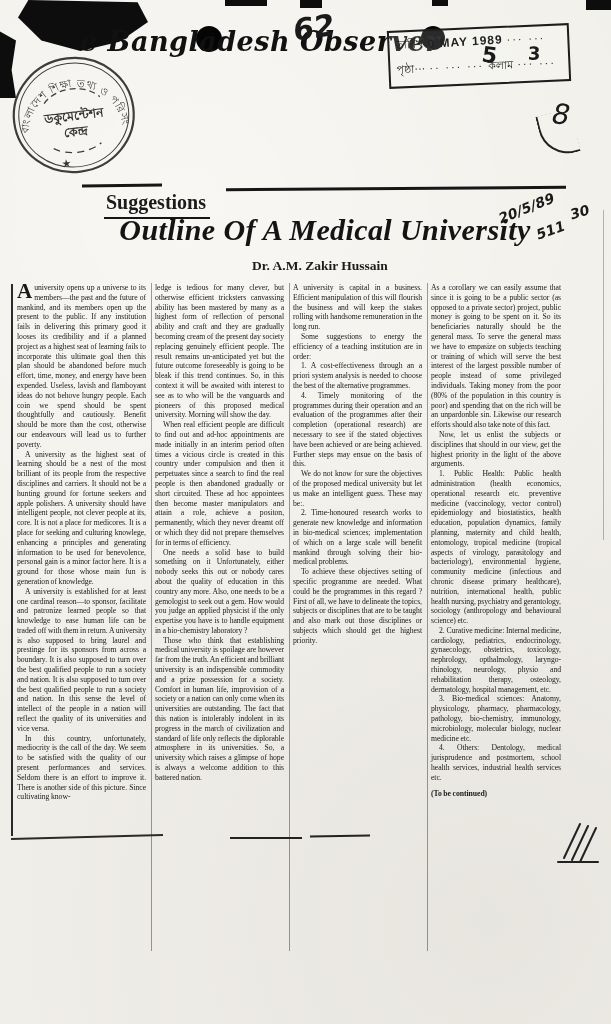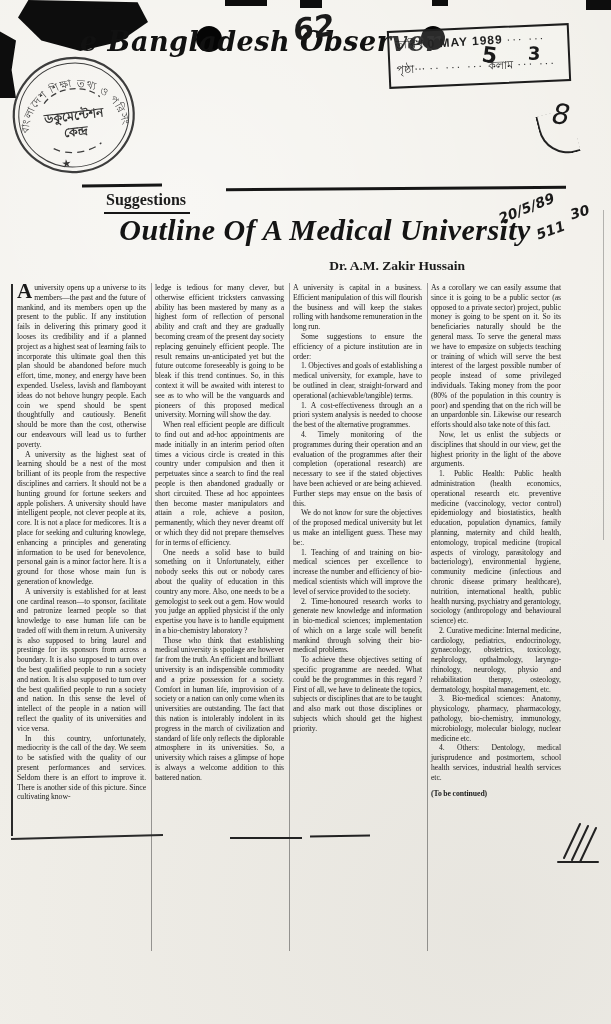--- a/index.html
+++ b/index.html
@@ -33,25 +33,25 @@
   .stamp-box .row{display:flex;align-items:baseline;gap:4px;white-space:nowrap;}
   .date-stamp{font-family:"Liberation Sans",sans-serif;font-weight:bold;font-size:12px;
               letter-spacing:1px;transform:rotate(-1deg);color:#222;}
   .hw-5{position:absolute;left:92px;top:14px;font-size:22px;transform:rotate(10deg);font-weight:bold;}
   .hw-3{position:absolute;left:138px;top:16px;font-size:18px;transform:rotate(4deg);font-weight:bold;}
   .dots{letter-spacing:2px;color:#333;}
   
   .round-stamp{position:absolute;left:10px;top:54px;transform:rotate(-7deg);opacity:.92;}
   
   .rule{position:absolute;background:#161616;}
-  .kicker{position:absolute;left:104px;top:191px;font-size:16px;font-weight:bold;
+  .kicker{position:absolute;left:104px;top:191px;font-size:20px;font-weight:bold;
           border-bottom:2.5px solid #161616;padding:0 4px 3px 2px;}
   .headline{position:absolute;left:86px;top:213px;width:478px;font-size:30px;font-weight:bold;
             white-space:nowrap;letter-spacing:.4px;color:#141414;text-align:center;font-style:italic;}
-  .byline{position:absolute;left:175px;top:258px;width:290px;text-align:right;
+  .byline{position:absolute;left:175px;top:258px;width:290px;text-align:center;
           font-size:13.5px;font-weight:bold;}
   .hw-note{position:absolute;font-size:14px;font-weight:bold;}
   .hw-date{left:497px;top:200px;transform:rotate(-22deg) skewX(-12deg);}
   .hw-ref{left:536px;top:222px;transform:rotate(-20deg) skewX(-12deg);}
   .hw-ref2{left:570px;top:204px;transform:rotate(-16deg) skewX(-10deg);}
   
   .columns{position:absolute;left:14px;top:283px;width:584px;display:flex;}
   .col{width:138px;height:668px;overflow:hidden;padding:0 5px 0 3px;box-sizing:border-box;}
   .col-rule{border-right:1px solid rgba(40,40,40,.45);}
   .col p{margin:0;font-size:7.7px;line-height:9.8px;text-align:justify;text-indent:8px;
@@ -139,26 +139,24 @@
       <p>In this country, unfortunately, mediocrity is the call of the day. We seem to be satisfied with the quality of our present performances and services. Seldom there is an effort to improve it. There is another side of this picture. Since cultivating know-</p>
     </div>
     <div class="col col-rule">
       <p class="first">ledge is tedious for many clever, but otherwise efficient tricksters canvassing ability has been mastered by many as a highest form of reflection of personal ability and craft and they are gradually becoming cream of the present day society replacing genuinely efficient people. The result remains un-anticipated yet but the future outcome foreseeably is going to be bleak if this trend continues. So, in this context it will be awaited with interest to see as to who will be the vanguards and pioneers of this proposed medical university. Morning will show the day.</p>
       <p>When real efficient people are difficult to find out and ad-hoc appointments are made initially in an interim period often times a vicious circle is created in this country under compulsion and then it perpetuates since a search to find the real people is then abandoned gradually or short circuited. These ad hoc appointees then become master manipulators and attain a role, achieve a positon, permanently, which they never dreamt off or which they did not prepare themselves for in terms of efficiency.</p>
       <p>One needs a solid base to build something on it Unfortunately, either nobody seeks this out or nobody cares about the quality of education in this country any more. Also, one needs to be a gemologist to seek out a gem. How would you judge an applied physicist if the only expertise you have is to handle equipment in a bio-chemistry laboratory ?</p>
       <p>Those who think that establishing medical university is spoilage are however far from the truth. An efficient and brilliant university is an indispensible commodity and a prize possession for a society. Comfort in human life, improvision of a society or a nation can only come when its universities are outstanding. The fact that this nation is intolerably indolent in its progress in the march of civilization and standard of life only reflects the diplorable atmosphere in its universities. So, a university which raises a glimpse of hope is always a welcome addition to this battered nation.</p>
     </div>
     <div class="col col-rule">
       <p class="first">A university is capital in a business. Efficient manipulation of this will flourish the business and will keep the stakes rolling with handsome remuneration in the long run.</p>
-      <p>Some suggestions to ensure the efficiency of a picture institution are in order:</p>
-      <p>1. Objectives and goals of establishing a medical university, for example, have to be outlined in clear, straight-forward and operational (achievable/tangible) terms.</p>
+      <p>Some suggestions to energy the efficiency of a teaching institution are in order:</p>
       <p>1. A cost-effectiveness through an a priori system analysis is needed to choose the best of the alternative programmes.</p>
       <p>4. Timely monitoring of the programmes during their operation and an evaluation of the programmes after their completion (operational research) are necessary to see if the stated objectives have been achieved or are being achieved. Further steps may ensue on the basis of this.</p>
       <p>We do not know for sure the objectives of the proposed medical university but let us make an intelligent guess. These may be:.</p>
-      <p>1. Teaching of and training on bio-medical sciences per excellence to increase the number and efficiency of bio-medical scientists which will improve the level of service provided to the society.</p>
       <p>2. Time-honoured research works to generate new knowledge and information in bio-medical sciences; implementation of which on a large scale will benefit mankind through solving their bio-medical problems.</p>
       <p>To achieve these objectives setting of specific programme are needed. What could be the programmes in this regard ? First of all, we have to delineate the topics, subjects or disciplines that are to be taught and also mark out those disciplines or subjects which should get the highest priority.</p>
     </div>
     <div class="col">
       <p class="first">As a corollary we can easily assume that since it is going to be a public sector (as opposed to a private sector) project, public money is going to be spent on it. So its beneficiaries naturally should be the general mass. To serve the general mass we have to empasize on subjects teaching or training of which will serve the best interest of the largest possible number of people instead of some privileged individuals. Taking money from the poor (80% of the population in this country is poor) and spending that on the rich will be an unpardonble sin. Likewise our research efforts should also take note of this fact.</p>
       <p>Now, let us enlist the subjects or disciplines that should in our view, get the highest priority in the light of the above arguments.</p>
       <p>1. Public Health: Public health administration (health economics, operational research etc. preventive medicine (vaccinology, vector control) epidemiology and biostatistics, health education, population dynamics, family planning, maternity and child health, entomology, tropical medicine (tropical aspects of virology, parasitology and bacteriology), environmental hygiene, community medicine (infectious and chronic disease primary healthcare), nutrition, international health, public health nursing, psychiatry and gerantology, sociology (anthropology and behavioural science) etc.</p>
       <p>2. Curative medicine: Internal medicine, cardiology, pediatrics, endocrinology, gynaecology, obstetrics, toxicology, nephrology, opthalmology, laryngo-rhinology, neurology, physio and rehabilitation therapy, osteology, dermatology, hospital management, etc.</p>
       <p>3. Bio-medical sciences: Anatomy, physicology, pharmacy, pharmacology, pathology, bio-chemistry, immunology, microbiology, molecular biology, nuclear medicine etc.</p>
       <p>4. Others: Dentology, medical jurisprudence and postmortem, school health services, industrial health services etc.</p>

